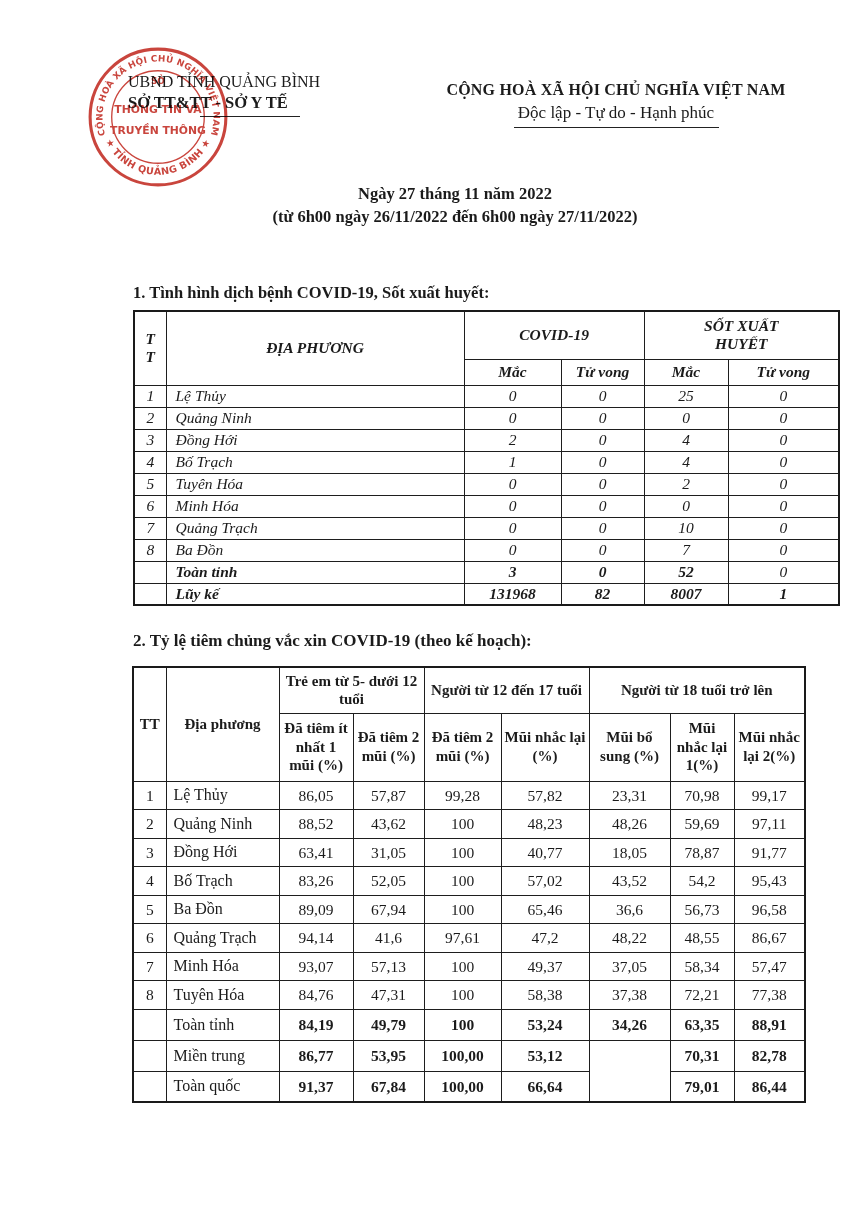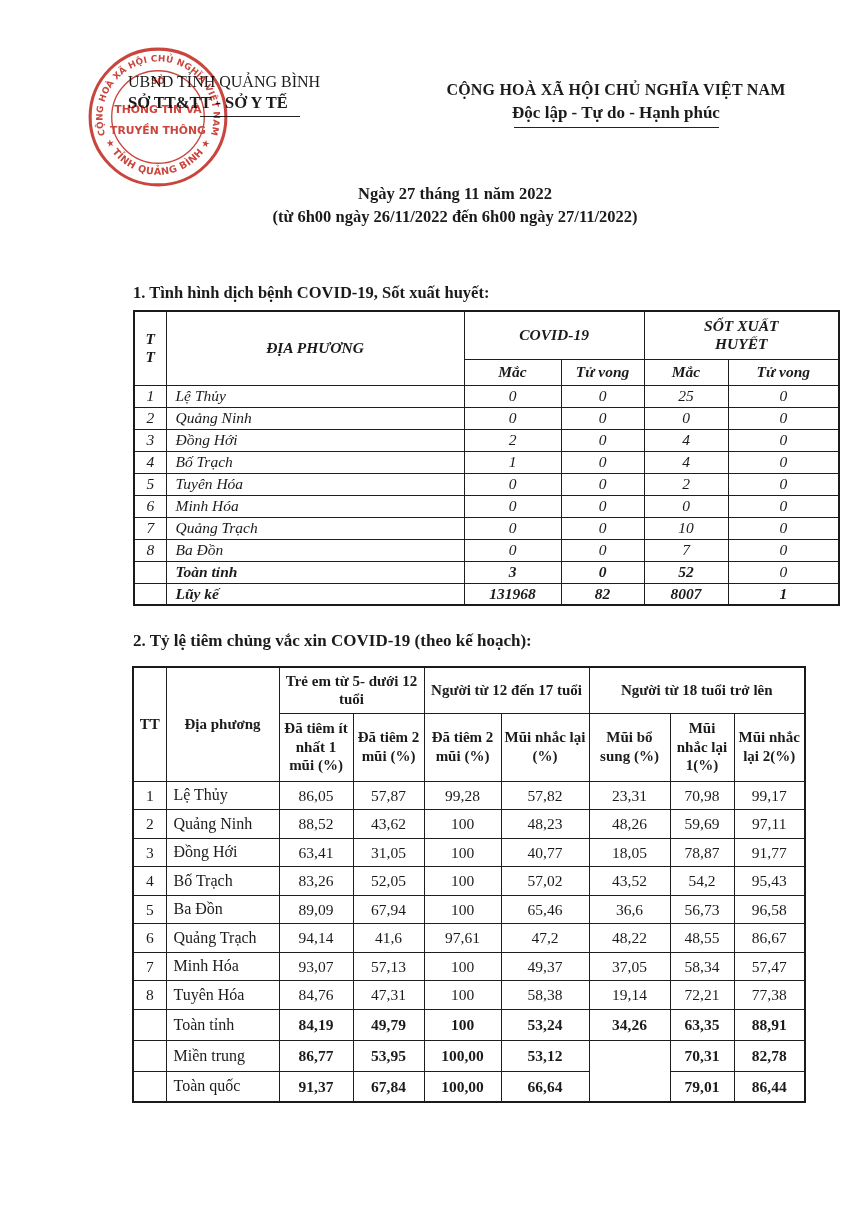--- a/index.html
+++ b/index.html
@@ -9,21 +9,21 @@
     font-family:"Liberation Serif","DejaVu Serif",serif;color:#1b1b1b;
     overflow:hidden;
   }
   
   .hdr-left{position:absolute;left:128px;top:72px;width:244px;line-height:1.2;}
   .hdr-left .org1{font-size:16px;}
   .hdr-left .org2{font-size:16.5px;font-weight:bold;margin-top:2px;}
   .hdr-left .rule{width:100px;border-bottom:1.6px solid #222;margin:3px auto 0;}
   .hdr-right{position:absolute;left:420px;top:80px;width:392px;text-align:center;line-height:1.2;}
   .hdr-right .motto1{font-size:16px;font-weight:bold;letter-spacing:.2px;}
-  .hdr-right .motto2{font-size:17px;font-weight:bold;margin-top:4px;}
+  .hdr-right .motto2{font-size:17px;font-weight:normal;margin-top:4px;}
   .hdr-right .rule{width:205px;border-bottom:1.8px solid #222;margin:3px auto 0;}
   
   .stamp{position:absolute;left:86px;top:44px;width:144px;height:146px;
          mix-blend-mode:multiply;opacity:.92;}
   .stamp text{fill:#c5352c;font-family:"DejaVu Sans","Liberation Sans",sans-serif;font-weight:bold;}
   .stamp .ring{font-size:8.6px;letter-spacing:.25px;}
   .stamp .ringb{font-size:9.4px;letter-spacing:.4px;}
   .stamp .c1{font-size:8.5px;}
   .stamp .c2{font-size:10.5px;}
   
@@ -306,21 +306,21 @@
       <td>58,34</td>
       <td>57,47</td>
     </tr>
     <tr class="dr">
       <td>8</td>
       <td class="name">Tuyên Hóa</td>
       <td>84,76</td>
       <td>47,31</td>
       <td>100</td>
       <td>58,38</td>
-      <td>19,14</td>
+      <td>37,38</td>
       <td>72,21</td>
       <td>77,38</td>
     </tr>
     <tr class="sr">
       <td></td>
       <td class="name">Toàn tỉnh</td>
       <td class="strong">84,19</td>
       <td class="strong">49,79</td>
       <td class="strong">100</td>
       <td class="strong">53,24</td>

